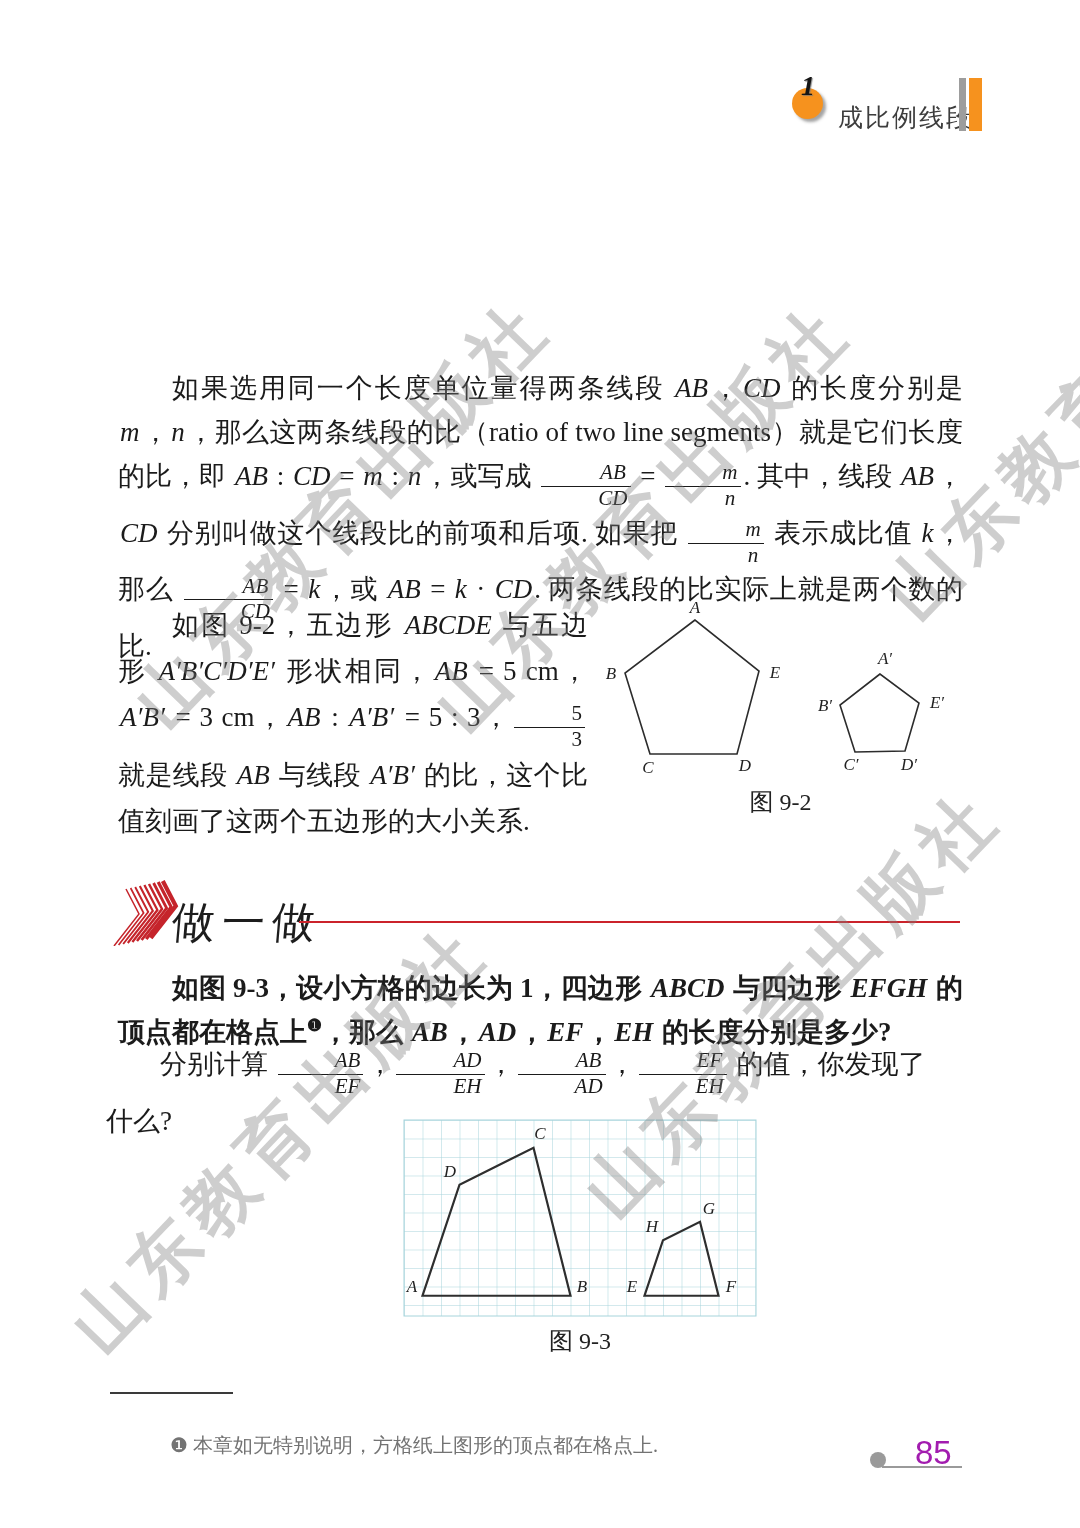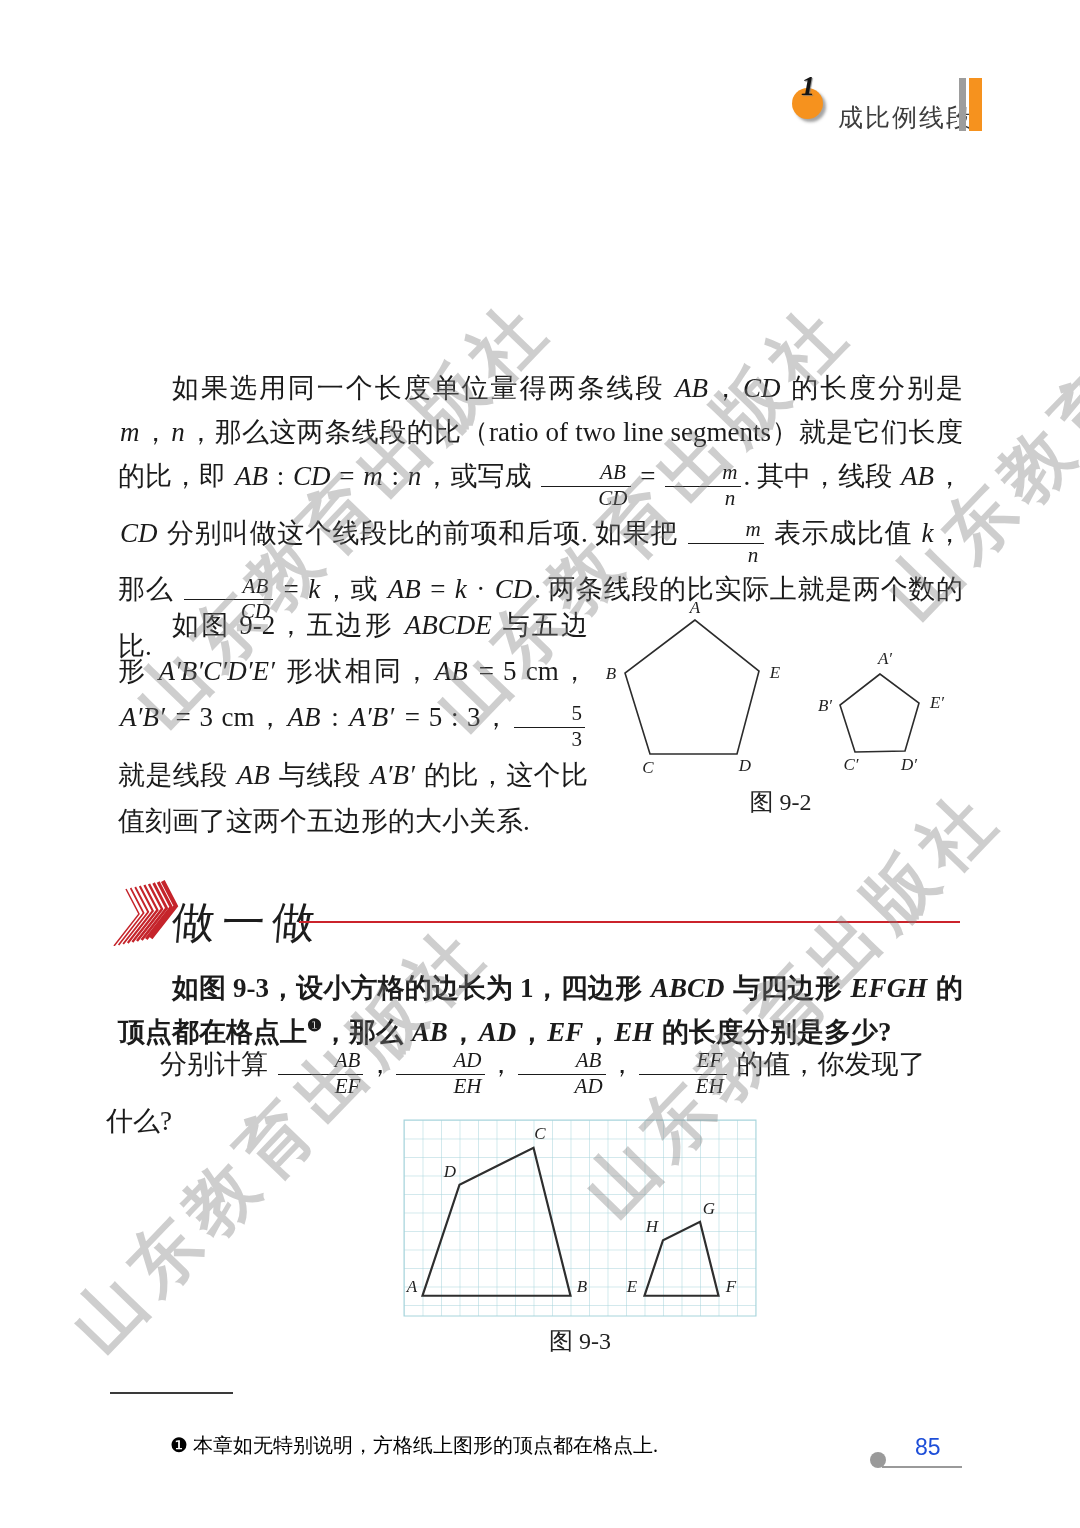--- a/index.html
+++ b/index.html
@@ -44,24 +44,24 @@
   
   .doit-icon{position:absolute;left:112px;top:880px;}
   .doit-title{position:absolute;left:172px;top:894px;font-size:43px;letter-spacing:7px;color:#1d1d1d;
               transform:skewX(-5deg);margin:0;font-weight:500;}
   .doit-line{position:absolute;left:299px;top:921px;width:661px;height:2px;background:#cb232b;}
   .doit-p1{top:966px;font-weight:bold;}
   .doit-p2{position:absolute;left:106px;top:1042px;width:845px;font-size:27px;line-height:44px;
            text-indent:2em;margin:0;text-align:left;}
   
   .footnote-rule{position:absolute;left:110px;top:1392px;width:123px;height:2px;background:#3a3a3a;}
-  .footnote{position:absolute;left:170px;top:1432px;width:700px;font-size:20px;color:#000000;margin:0;}
+  .footnote{position:absolute;left:170px;top:1432px;width:700px;font-size:20px;color:#737373;margin:0;}
   .pagenum-dot{position:absolute;left:870px;top:1452px;width:16px;height:16px;border-radius:50%;background:#9a9a9a;}
   .pagenum-line{position:absolute;left:882px;top:1466px;width:80px;height:2px;background:#9a9a9a;}
-  .pagenum{position:absolute;left:915px;top:1434px;font-size:23px;color:#1d4ed8;margin:0;
+  .pagenum{position:absolute;left:915px;top:1434px;font-size:33px;color:#a21caf;margin:0;
            font-family:"Liberation Sans","DejaVu Sans",sans-serif;}
   
   .wm{position:absolute;white-space:nowrap;font-size:70px;letter-spacing:10px;font-weight:700;
       color:rgba(125,125,125,0.38);transform:rotate(-46deg);transform-origin:0 50%;
       pointer-events:none;z-index:3;font-family:"Liberation Serif","DejaVu Serif",serif;}
   .wm1{left:148px;top:668px;}
   .wm2{left:448px;top:672px;}
   .wm3{left:598px;top:1158px;}
   .wm4{left:85px;top:1293px;}
   .wm5{left:900px;top:560px;}

